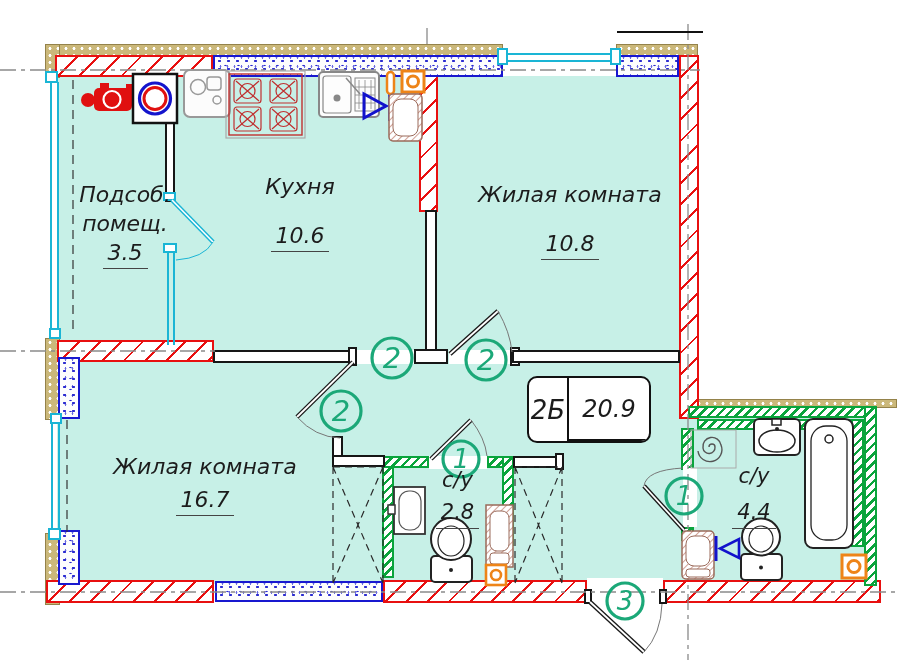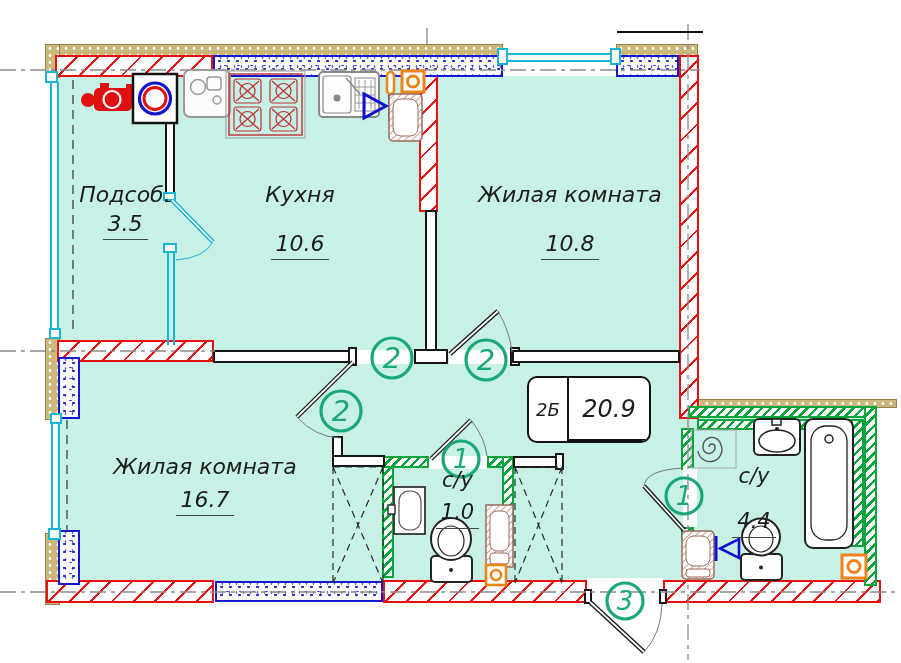--- a/index.html
+++ b/index.html
@@ -22,21 +22,21 @@
                        radial-gradient(#6a6ae0 0.8px, transparent 1.1px);
       background-size:9px 8px,13px 11px,7px 9px;background-position:0 0,4px 3px,2px 5px;}
   .gh{border:2px solid var(--green);background-color:#fff;
       background-image:repeating-linear-gradient(135deg, transparent 0 4px, var(--green) 4px 6.5px);}
   .bw{border:2px solid #161616;background:#fff;}
   .wg{background:#fff;}
   .label{position:absolute;text-align:center;font-style:italic;line-height:29px;font-size:22px;}
   .label .num{display:inline-block;border-bottom:1.5px solid #444;padding:0 5px 1px;}
   .utable{position:absolute;display:flex;background:#fff;border:2.5px solid #111;
           border-radius:10px;font-style:italic;overflow:hidden;}
-  .t-left{width:38px;display:flex;align-items:center;justify-content:center;font-size:18px;}
+  .t-left{width:38px;display:flex;align-items:center;justify-content:center;font-size:26px;}
   .t-right{flex:1;display:flex;flex-direction:row;border-left:2px solid #111;}
   .t-cell{flex:1;display:flex;align-items:center;justify-content:center;font-size:24px;}
   .t-top{border-bottom:2px solid #111;}
   svg text{font-family:"DejaVu Sans",sans-serif;font-style:italic;fill:var(--tag);}
 </style>
 </head>
 <body>
 
 <div id="plan">
 
@@ -309,41 +309,42 @@
     <defs>
       <pattern id="wmh" width="5" height="5" patternTransform="rotate(45)" patternUnits="userSpaceOnUse">
         <rect width="5" height="5" fill="#fff"></rect>
         <path d="M0,0 V5" stroke="#c4897b" stroke-width="1.6"></path>
       </pattern>
     </defs>
   </svg>
 
   <div class="label" style="left:70px;top:180px;width:110px;">
     <div>Подсоб.</div>
+    <div>помещ.</div>
     <div><span class="num">3.5</span></div>
   </div>
-  <div class="label" style="left:245px;top:180px;width:110px;">
+  <div class="label" style="left:245px;top:172px;width:110px;">
     <div>Кухня</div>
     <div style="margin-top:20px;"><span class="num">10.6</span></div>
   </div>
   <div class="label" style="left:470px;top:180px;width:200px;">
     <div>Жилая комната</div>
     <div style="margin-top:20px;"><span class="num">10.8</span></div>
   </div>
   <div class="label" style="left:105px;top:452px;width:200px;">
     <div>Жилая комната</div>
     <div style="margin-top:4px;"><span class="num">16.7</span></div>
   </div>
   <div class="label" style="left:420px;top:466px;width:75px;font-size:21px;">
     <div>с/у</div>
-    <div style="margin-top:3px;"><span class="num">1.0</span></div>
+    <div style="margin-top:3px;"><span class="num">2.8</span></div>
   </div>
   <div class="label" style="left:718px;top:462px;width:72px;font-size:21px;">
     <div>с/у</div>
-    <div style="margin-top:16px;text-decoration:underline;"><span class="num">4.4</span></div>
+    <div style="margin-top:7px;text-decoration:underline;"><span class="num">4.4</span></div>
   </div>
 
   <div class="utable" style="left:527px;top:376px;width:120px;height:63px;">
     <div class="t-left">2Б</div>
     <div class="t-right">
       <div class="t-cell t-top">20.9</div>
     </div>
   </div>
 
 </div>

